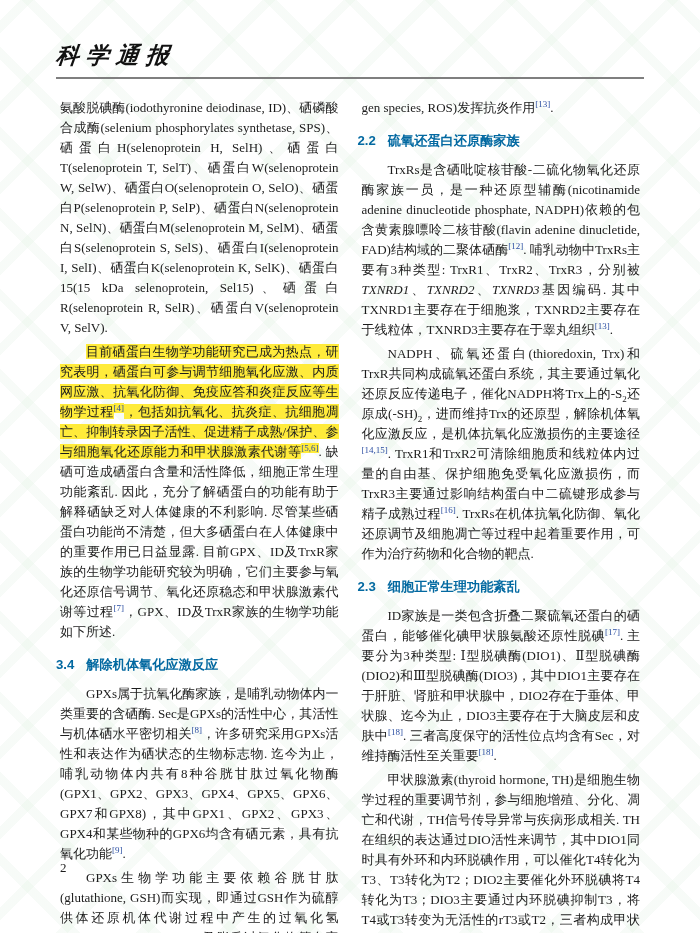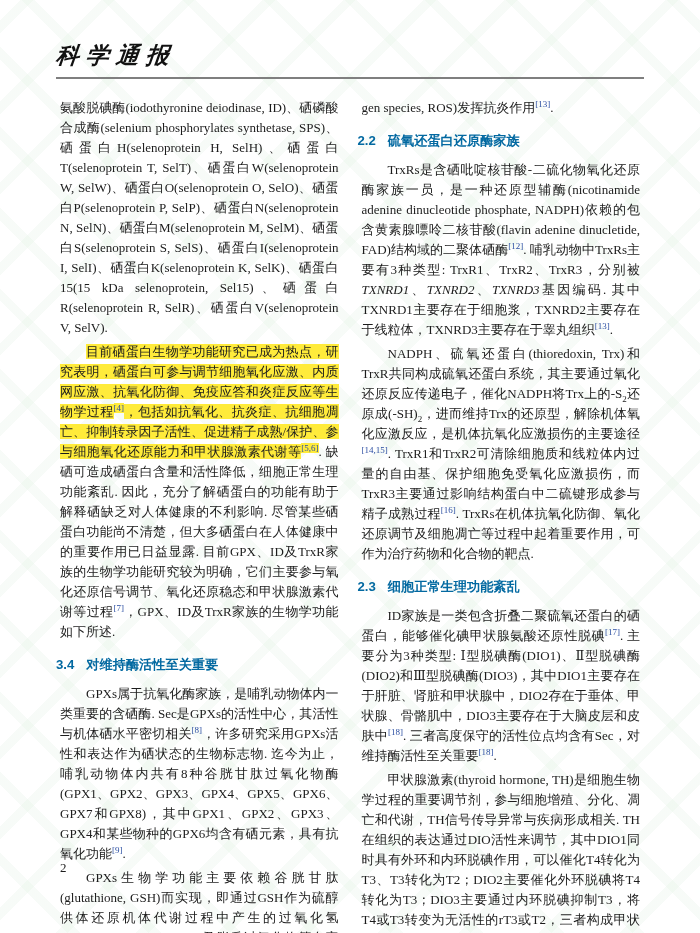--- a/index.html
+++ b/index.html
@@ -70,31 +70,31 @@
 
   <header>
     <div class="logo">科学通报</div>
     <div class="rule"></div>
   </header>
 
   <main class="columns">
     <section class="col">
         <p class="para"><span>氨酸脱碘酶(iodothyronine deiodinase, ID)、硒磷酸合成酶(selenium phosphorylates synthetase, SPS)、硒蛋白H(selenoprotein H, SelH)、硒蛋白T(selenoprotein T, SelT)、硒蛋白W(selenoprotein W, SelW)、硒蛋白O(selenoprotein O, SelO)、硒蛋白P(selenoprotein P, SelP)、硒蛋白N(selenoprotein N, SelN)、硒蛋白M(selenoprotein M, SelM)、硒蛋白S(selenoprotein S, SelS)、硒蛋白I(selenoprotein I, SelI)、硒蛋白K(selenoprotein K, SelK)、硒蛋白15(15 kDa selenoprotein, Sel15)、硒蛋白R(selenoprotein R, SelR)、硒蛋白V(selenoprotein V, SelV).</span></p>
         <p class="para indent"><span class="hl">目前硒蛋白生物学功能研究已成为热点，研究表明，硒蛋白可参与调节细胞氧化应激、内质网应激、抗氧化防御、免疫应答和炎症反应等生物学过程</span><span class="hl sup">[4]</span><span class="hl">，包括如抗氧化、抗炎症、抗细胞凋亡、抑制转录因子活性、促进精子成熟/保护、参与细胞氧化还原能力和甲状腺激素代谢等</span><span class="hl sup">[5,6]</span><span>. 缺硒可造成硒蛋白含量和活性降低，细胞正常生理功能紊乱. 因此，充分了解硒蛋白的功能有助于解释硒缺乏对人体健康的不利影响. 尽管某些硒蛋白功能尚不清楚，但大多硒蛋白在人体健康中的重要作用已日益显露. 目前GPX、ID及TrxR家族的生物学功能研究较为明确，它们主要参与氧化还原信号调节、氧化还原稳态和甲状腺激素代谢等过程</span><span class="sup">[7]</span><span>，GPX、ID及TrxR家族的生物学功能如下所述.</span></p>
-        <div class="heading h2"><span class="h-num">3.4</span><span class="h-title">对维持酶活性至关重要</span></div>
+        <div class="heading h2"><span class="h-num">3.4</span><span class="h-title">解除机体氧化应激反应</span></div>
         <p class="para indent"><span>GPXs属于抗氧化酶家族，是哺乳动物体内一类重要的含硒酶. Sec是GPXs的活性中心，其活性与机体硒水平密切相关</span><span class="sup">[8]</span><span>，许多研究采用GPXs活性和表达作为硒状态的生物标志物. 迄今为止，哺乳动物体内共有8种谷胱甘肽过氧化物酶(GPX1、GPX2、GPX3、GPX4、GPX5、GPX6、GPX7和GPX8)，其中GPX1、GPX2、GPX3、GPX4和某些物种的GPX6均含有硒元素，具有抗氧化功能</span><span class="sup">[9]</span><span>.</span></p>
         <p class="para indent"><span>GPXs生物学功能主要依赖谷胱甘肽(glutathione, GSH)而实现，即通过GSH作为硫醇供体还原机体代谢过程中产生的过氧化氢(hydrogen peroxide, H</span><span class="sub">2</span><span>O</span><span class="sub">2</span><span>)及脂质过氧化物等有害物质，调节细胞微环境进而实现机体解毒作用，维持细胞的结构完整性及正常功能</span></p>
       </section>
     <section class="col">
         <p class="para"><span>gen species, ROS)发挥抗炎作用</span><span class="sup">[13]</span><span>.</span></p>
         <div class="heading h2"><span class="h-num">2.2</span><span class="h-title">硫氧还蛋白还原酶家族</span></div>
         <p class="para indent"><span>TrxRs是含硒吡啶核苷酸-二硫化物氧化还原酶家族一员，是一种还原型辅酶(nicotinamide adenine dinucleotide phosphate, NADPH)依赖的包含黄素腺嘌呤二核苷酸(flavin adenine dinucletide, FAD)结构域的二聚体硒酶</span><span class="sup">[12]</span><span>. 哺乳动物中TrxRs主要有3种类型: TrxR1、TrxR2、TrxR3，分别被</span><span class="i">TXNRD1</span><span>、</span><span class="i">TXNRD2</span><span>、</span><span class="i">TXNRD3</span><span>基因编码. 其中TXNRD1主要存在于细胞浆，TXNRD2主要存在于线粒体，TXNRD3主要存在于睾丸组织</span><span class="sup">[13]</span><span>.</span></p>
         <p class="para indent"><span>NADPH、硫氧还蛋白(thioredoxin, Trx)和TrxR共同构成硫氧还蛋白系统，其主要通过氧化还原反应传递电子，催化NADPH将Trx上的-S</span><span class="sub">2</span><span>还原成(-SH)</span><span class="sub">2</span><span>，进而维持Trx的还原型，解除机体氧化应激反应，是机体抗氧化应激损伤的主要途径</span><span class="sup">[14,15]</span><span>. TrxR1和TrxR2可清除细胞质和线粒体内过量的自由基、保护细胞免受氧化应激损伤，而TrxR3主要通过影响结构蛋白中二硫键形成参与精子成熟过程</span><span class="sup">[16]</span><span>. TrxRs在机体抗氧化防御、氧化还原调节及细胞凋亡等过程中起着重要作用，可作为治疗药物和化合物的靶点.</span></p>
         <div class="heading h2"><span class="h-num">2.3</span><span class="h-title">细胞正常生理功能紊乱</span></div>
-        <p class="para indent"><span>ID家族是一类包含折叠二聚硫氧还蛋白的硒蛋白，能够催化碘甲状腺氨酸还原性脱碘</span><span class="sup">[17]</span><span>. 主要分为3种类型: Ⅰ型脱碘酶(DIO1)、Ⅱ型脱碘酶(DIO2)和Ⅲ型脱碘酶(DIO3)，其中DIO1主要存在于肝脏、肾脏和甲状腺中，DIO2存在于垂体、甲状腺、骨骼肌中，DIO3主要存在于大脑皮层和皮肤中</span><span class="sup">[18]</span><span>. 三者高度保守的活性位点均含有Sec，对维持酶活性至关重要</span><span class="sup">[18]</span><span>.</span></p>
+        <p class="para indent"><span>ID家族是一类包含折叠二聚硫氧还蛋白的硒蛋白，能够催化碘甲状腺氨酸还原性脱碘</span><span class="sup">[17]</span><span>. 主要分为3种类型: Ⅰ型脱碘酶(DIO1)、Ⅱ型脱碘酶(DIO2)和Ⅲ型脱碘酶(DIO3)，其中DIO1主要存在于肝脏、肾脏和甲状腺中，DIO2存在于垂体、甲状腺、迄今为止，DIO3主要存在于大脑皮层和皮肤中</span><span class="sup">[18]</span><span>. 三者高度保守的活性位点均含有Sec，对维持酶活性至关重要</span><span class="sup">[18]</span><span>.</span></p>
         <p class="para indent"><span>甲状腺激素(thyroid hormone, TH)是细胞生物学过程的重要调节剂，参与细胞增殖、分化、凋亡和代谢，TH信号传导异常与疾病形成相关. TH在组织的表达通过DIO活性来调节，其中DIO1同时具有外环和内环脱碘作用，可以催化T4转化为T3、T3转化为T2；DIO2主要催化外环脱碘将T4转化为T3；DIO3主要通过内环脱碘抑制T3，将T4或T3转变为无活性的rT3或T2，三者构成甲状腺激素完整的调节系统</span><span class="sup">[20]</span><span>.</span></p>
       </section>
   </main>
 
   <footer>
     <span class="page-num">2</span>
   </footer>
 </div>
 
 </body></html>

